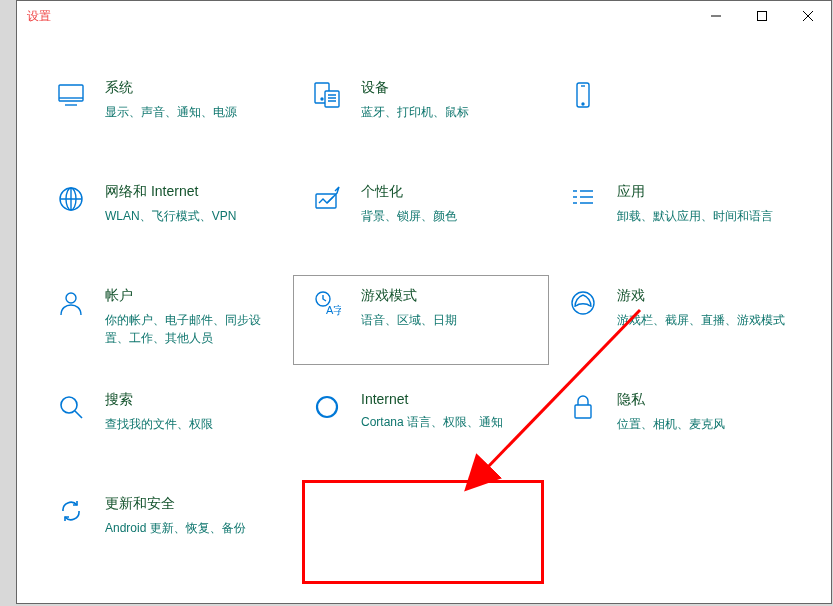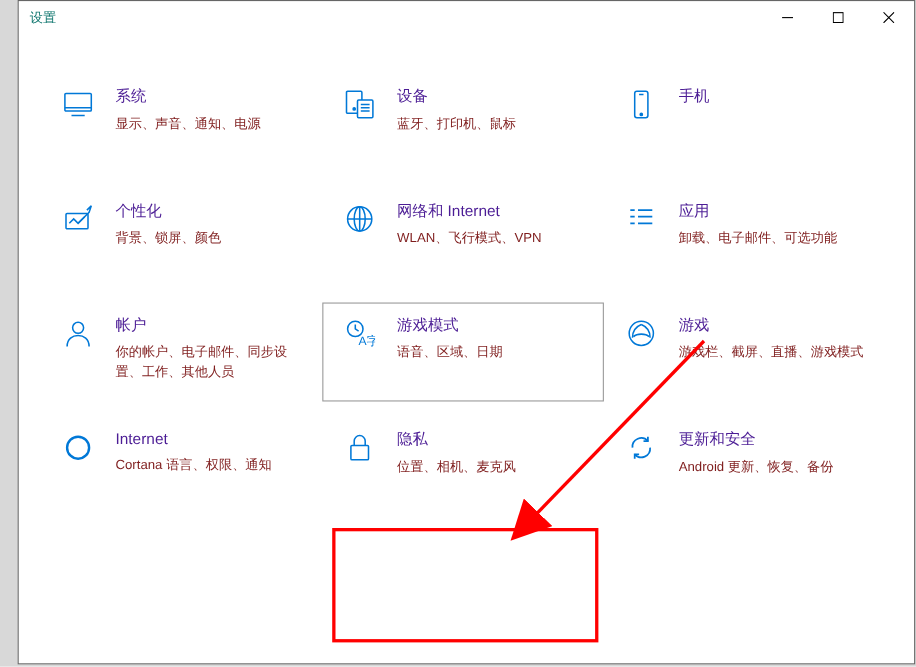--- a/index.html
+++ b/index.html
@@ -21,21 +21,21 @@
   border: 1px solid #666;
 }
 .titlebar {
   height: 30px;
   display: flex;
   align-items: center;
   padding-left: 10px;
 }
 .titlebar .title {
   font-size: 12px;
-  color: #0f766e;
+  color: #ef4444;
   flex: 1;
 }
 .win-controls {
   display: flex;
   height: 100%;
 }
 .win-btn {
   width: 46px;
   height: 30px;
   display: flex;
@@ -77,26 +77,26 @@
 .icon-wrap svg {
   stroke: #0078d7;
   fill: none;
 }
 .tile-text {
   padding-left: 14px;
   flex: 1;
 }
 .tile-title {
   font-size: 14px;
-  color: #4c1d95;
+  color: #14532d;
   margin-bottom: 6px;
 }
 .tile-desc {
   font-size: 12px;
-  color: #7f1d1d;
+  color: #0f766e;
   line-height: 1.5;
 }
 .highlight-box {
   position: absolute;
   border: 3px solid #ff0000;
   pointer-events: none;
 }
 .arrow-svg {
   position: absolute;
   pointer-events: none;
@@ -162,61 +162,60 @@
 
       <div class="tile">
         <div class="icon-wrap">
             <svg width="28" height="28" viewBox="0 0 28 28" stroke-width="1.4">
               <rect x="8" y="2" width="12" height="24" rx="2"></rect>
               <path d="M12 5 H16"></path>
               <circle cx="14" cy="23" r="1" fill="#0078d7"></circle>
             </svg>
           </div>
         <div class="tile-text">
-          <div class="tile-title">手机</div>
+        </div>
+      </div>
+
+      <div class="tile">
+        <div class="icon-wrap">
+            <svg width="28" height="28" viewBox="0 0 28 28" stroke-width="1.4">
+              <circle cx="14" cy="14" r="11"></circle>
+              <path d="M3 14 H25 M14 3 V25"></path>
+              <ellipse cx="14" cy="14" rx="5" ry="11"></ellipse>
+            </svg>
+          </div>
+        <div class="tile-text">
+          <div class="tile-title">网络和 Internet</div>
+          <div class="tile-desc">WLAN、飞行模式、VPN</div>
         </div>
       </div>
 
       <div class="tile">
         <div class="icon-wrap">
             <svg width="28" height="28" viewBox="0 0 28 28" stroke-width="1.4">
               <rect x="3" y="9" width="20" height="14" rx="1"></rect>
               <path d="M22 6 L26 2 L24 8 L14 18"></path>
               <path d="M6 18 L10 14 L14 18 L20 12"></path>
             </svg>
           </div>
         <div class="tile-text">
           <div class="tile-title">个性化</div>
           <div class="tile-desc">背景、锁屏、颜色</div>
         </div>
       </div>
 
       <div class="tile">
         <div class="icon-wrap">
-            <svg width="28" height="28" viewBox="0 0 28 28" stroke-width="1.4">
-              <circle cx="14" cy="14" r="11"></circle>
-              <path d="M3 14 H25 M14 3 V25"></path>
-              <ellipse cx="14" cy="14" rx="5" ry="11"></ellipse>
-            </svg>
-          </div>
-        <div class="tile-text">
-          <div class="tile-title">网络和 Internet</div>
-          <div class="tile-desc">WLAN、飞行模式、VPN</div>
-        </div>
-      </div>
-
-      <div class="tile">
-        <div class="icon-wrap">
             <svg width="28" height="28" viewBox="0 0 28 28" stroke-width="1.6">
               <path d="M4 6 H8 M11 6 H24 M4 12 H8 M11 12 H24 M4 18 H8 M11 18 H24"></path>
             </svg>
           </div>
         <div class="tile-text">
           <div class="tile-title">应用</div>
-          <div class="tile-desc">卸载、电子邮件、可选功能</div>
+          <div class="tile-desc">卸载、默认应用、时间和语言</div>
         </div>
       </div>
 
       <div class="tile">
         <div class="icon-wrap">
             <svg width="28" height="28" viewBox="0 0 28 28" stroke-width="1.4">
               <circle cx="14" cy="9" r="5"></circle>
               <path d="M4 26 C4 19 9 16 14 16 C19 16 24 19 24 26"></path>
             </svg>
           </div>
@@ -247,20 +246,32 @@
               <path d="M14 6 C9 8 6 11 6 18 M14 6 C19 8 22 11 22 18 M7 17 C10 14 18 14 21 17"></path>
             </svg>
           </div>
         <div class="tile-text">
           <div class="tile-title">游戏</div>
           <div class="tile-desc">游戏栏、截屏、直播、游戏模式</div>
         </div>
       </div>
 
 
+      <div class="tile">
+        <div class="icon-wrap">
+            <svg width="28" height="28" viewBox="0 0 28 28" stroke-width="1.6">
+              <circle cx="12" cy="12" r="8"></circle>
+              <path d="M18 18 L25 25"></path>
+            </svg>
+          </div>
+        <div class="tile-text">
+          <div class="tile-title">搜索</div>
+          <div class="tile-desc">查找我的文件、权限</div>
+        </div>
+      </div>
 
       <div class="tile">
         <div class="icon-wrap">
             <svg width="28" height="28" viewBox="0 0 28 28" stroke-width="2.2">
               <circle cx="14" cy="14" r="10"></circle>
             </svg>
           </div>
         <div class="tile-text">
           <div class="tile-title">Internet</div>
           <div class="tile-desc">Cortana 语言、权限、通知</div>

